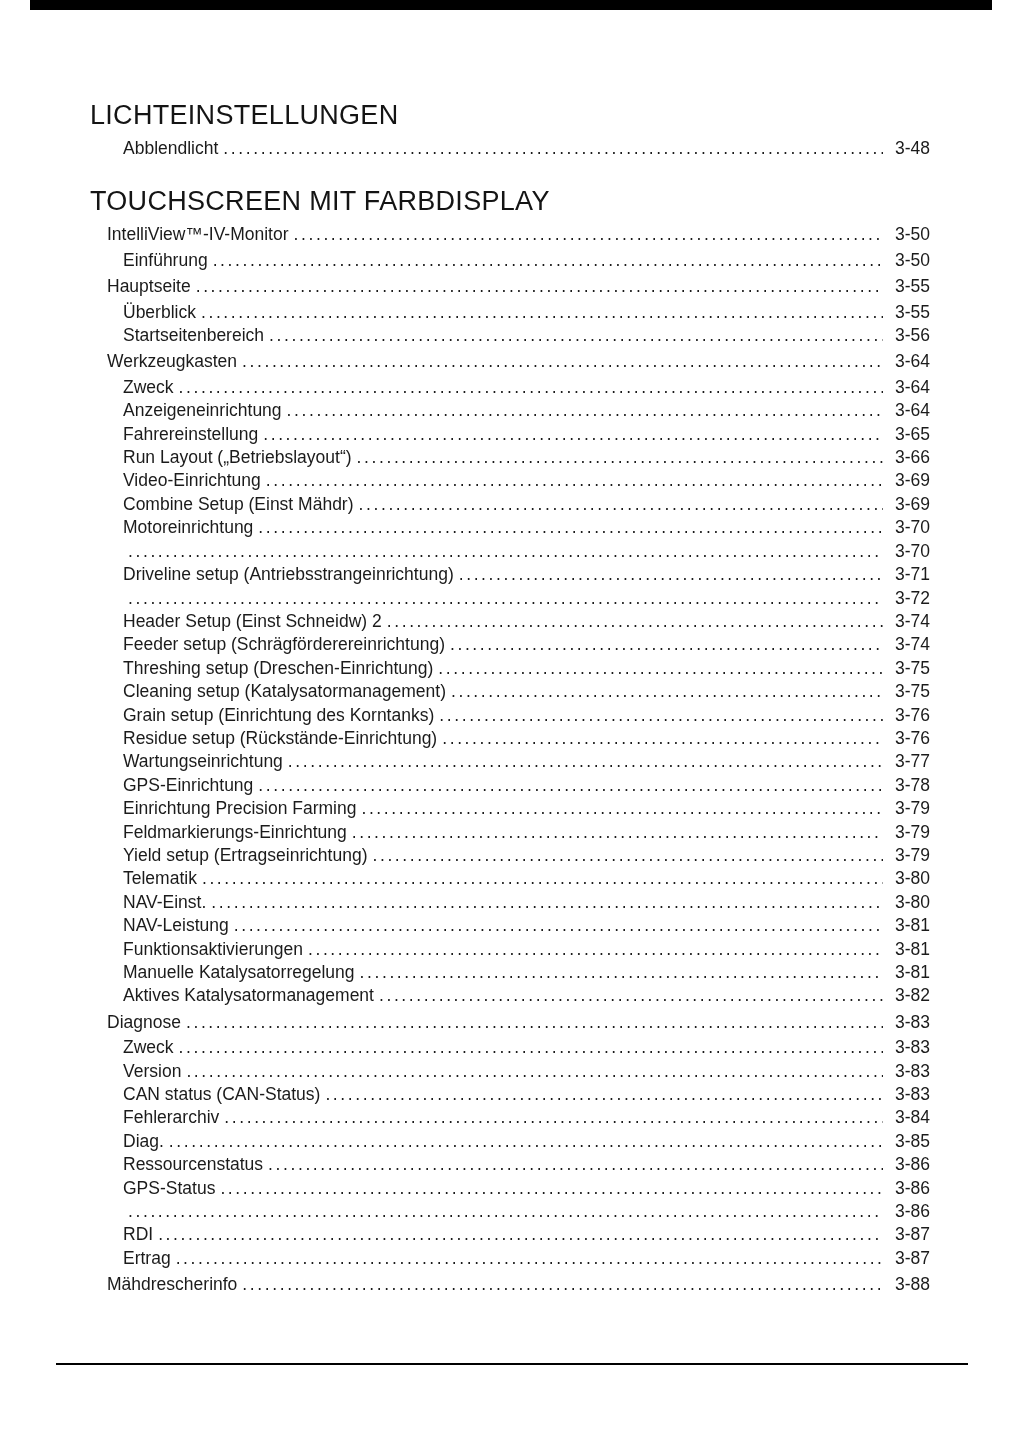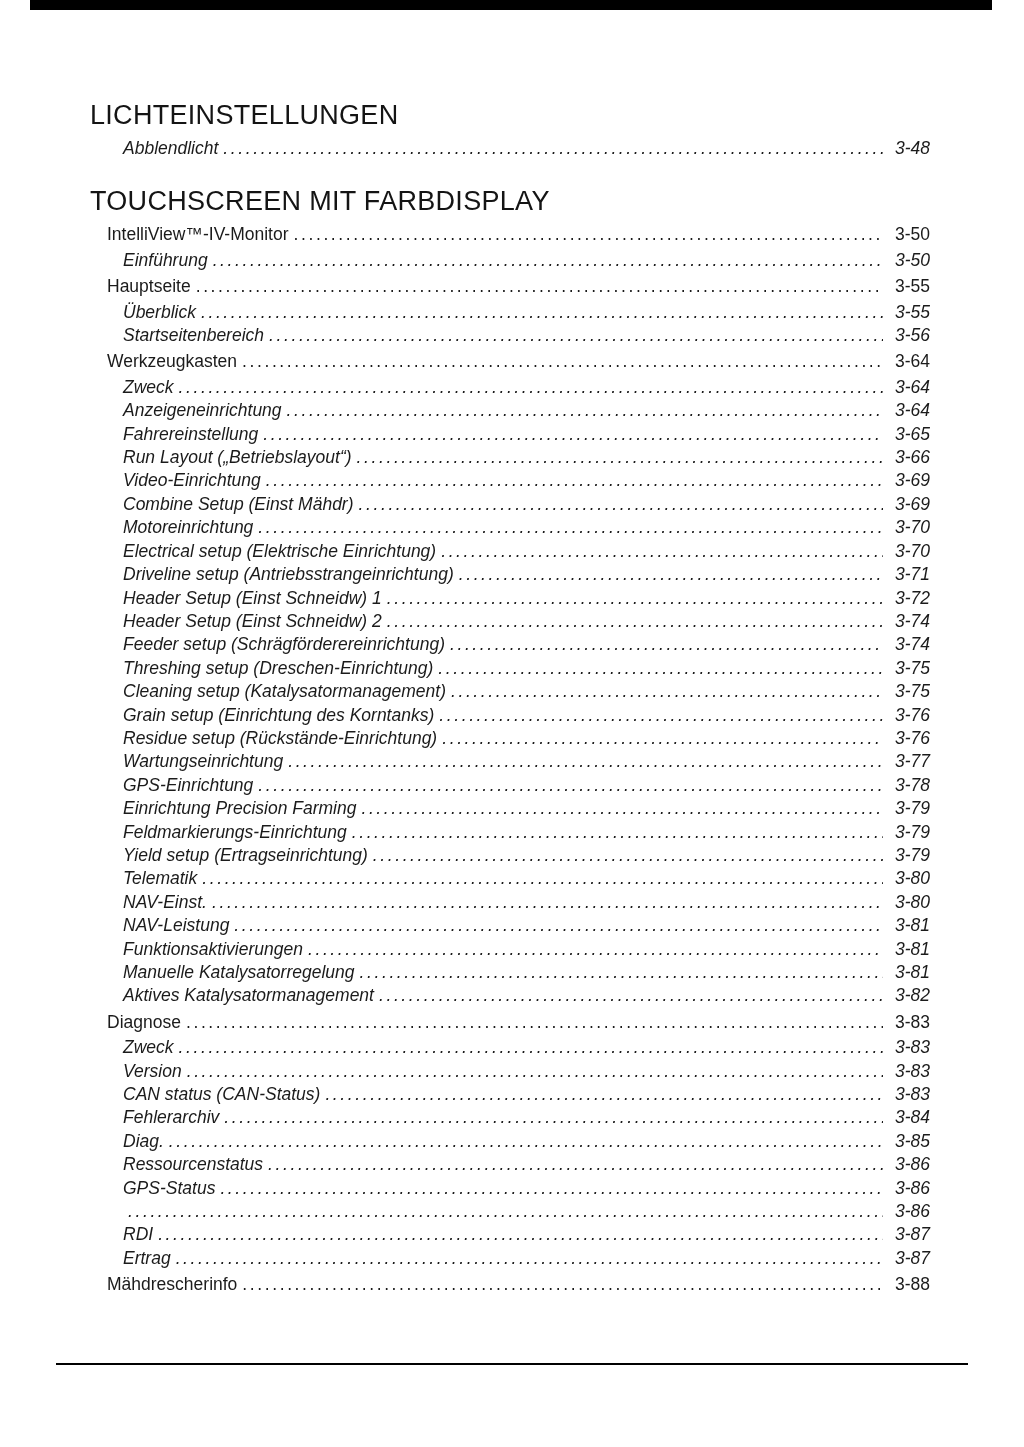--- a/index.html
+++ b/index.html
@@ -42,21 +42,21 @@
     color: #141414;
     white-space: nowrap;
   }
   .entry {
     display: flex;
     align-items: baseline;
     font-size: 17.5px;
     line-height: 23.4px;
   }
   .entry.lvl1 { padding-left: 17px; margin-top: 3px; margin-bottom: 2px; justify-content: flex-end; }
-  .entry.lvl2 { padding-left: 33px; font-style: italic; }
+  .entry.lvl2 { padding-left: 33px; }
   .title { white-space: nowrap; }
   .dots {
     flex: 1 1 auto;
     overflow: hidden;
     white-space: nowrap;
     margin-left: 5px;
     margin-right: 3px;
     min-width: 14px;
   }
   .dots::after {
@@ -144,31 +144,29 @@
           <span class="title">Combine Setup (Einst Mähdr)</span>
           <span class="dots"></span>
           <span class="pagenum">3-69</span>
         </div>
         <div class="entry lvl2">
           <span class="title">Motoreinrichtung</span>
           <span class="dots"></span>
           <span class="pagenum">3-70</span>
         </div>
         <div class="entry lvl2">
-          <span class="title">Electrical setup (Elektrische Einrichtung)</span>
           <span class="dots"></span>
           <span class="pagenum">3-70</span>
         </div>
         <div class="entry lvl2">
           <span class="title">Driveline setup (Antriebsstrangeinrichtung)</span>
           <span class="dots"></span>
           <span class="pagenum">3-71</span>
         </div>
         <div class="entry lvl2">
-          <span class="title">Header Setup (Einst Schneidw) 1</span>
           <span class="dots"></span>
           <span class="pagenum">3-72</span>
         </div>
         <div class="entry lvl2">
           <span class="title">Header Setup (Einst Schneidw) 2</span>
           <span class="dots"></span>
           <span class="pagenum">3-74</span>
         </div>
         <div class="entry lvl2">
           <span class="title">Feeder setup (Schrägförderereinrichtung)</span>

